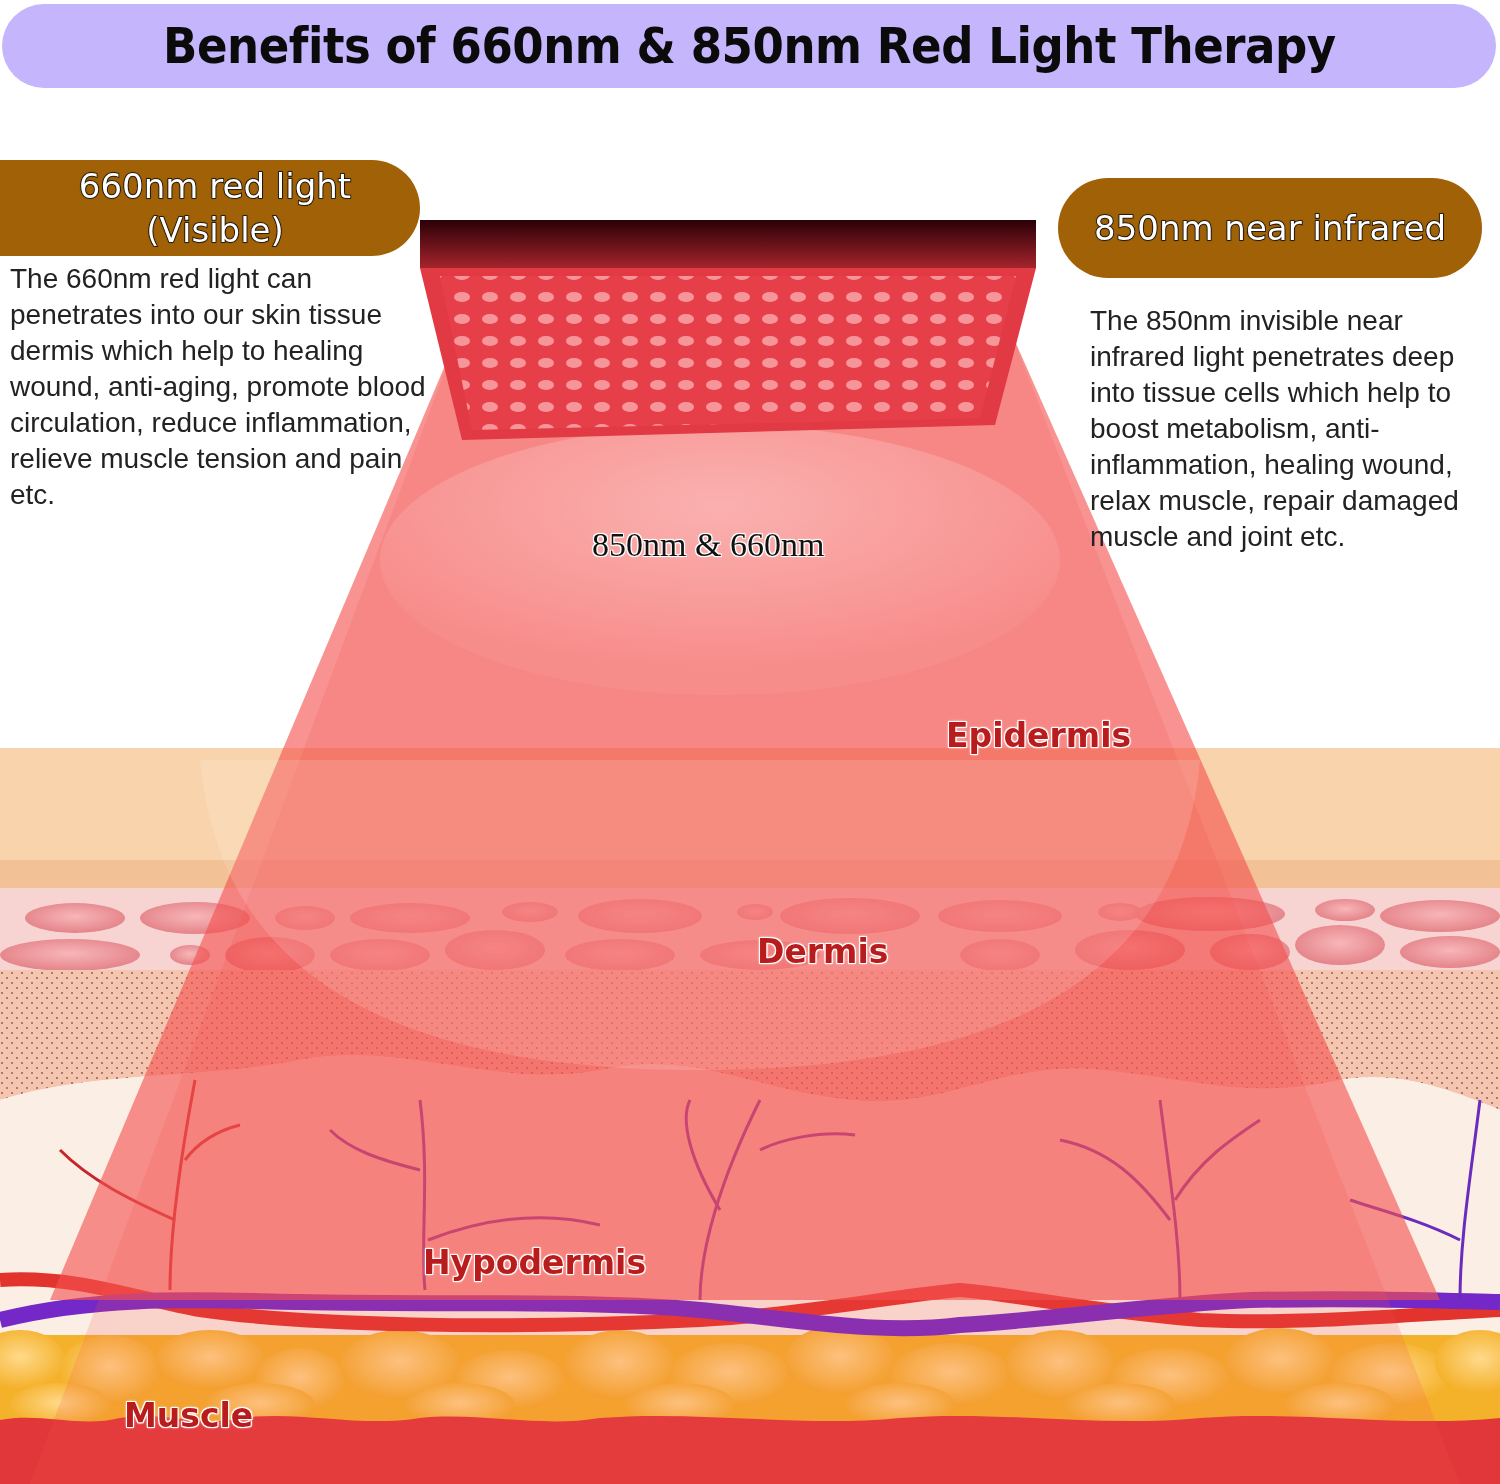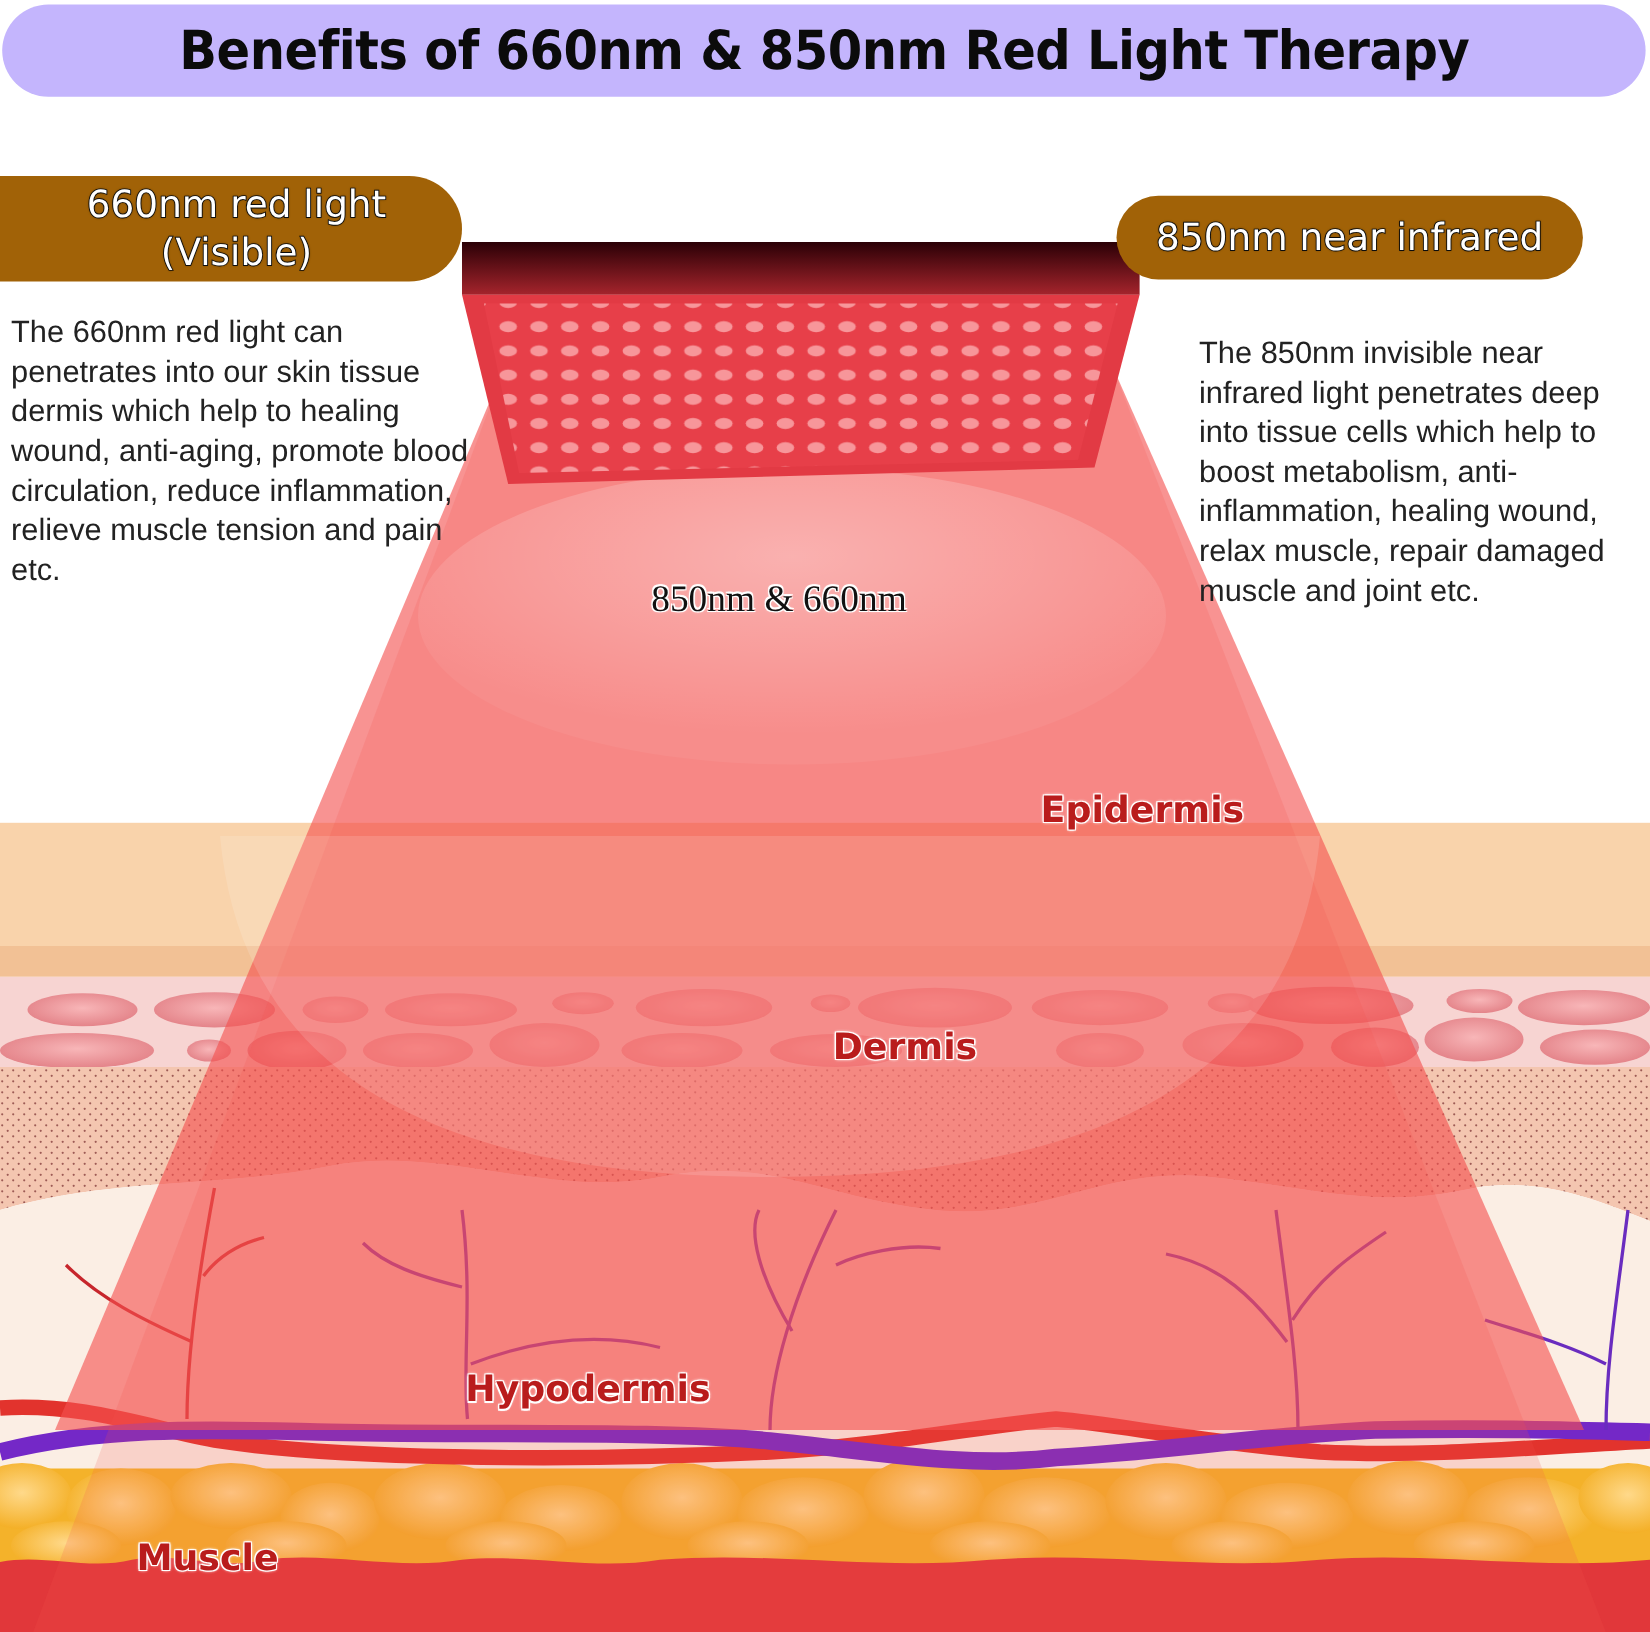--- a/index.html
+++ b/index.html
@@ -33,29 +33,29 @@
     display: flex; align-items: center; justify-content: center;
     text-align: center;
     color: #ffffff;
     font-family: "DejaVu Sans", sans-serif;
     font-size: 34px; line-height: 44px;
     -webkit-text-stroke: 1.6px #111;
     paint-order: stroke fill;
     text-shadow: 0 0 2px #000;
   }
   .pill-left { left: 0; top: 160px; width: 420px; height: 96px; border-radius: 0 48px 48px 0; justify-content: flex-start; padding-left: 10px; box-sizing: border-box; }
-  .pill-right { left: 1015px; top: 178px; width: 424px; height: 76px; border-radius: 50px; flex-direction: column; }
+  .pill-right { left: 1058px; top: 178px; width: 424px; height: 100px; border-radius: 50px; flex-direction: column; }
   .pill-right span { display: block; }
 
   .desc {
     color: #222;
     font-family: "Liberation Sans", sans-serif;
     font-size: 28px; line-height: 36px;
   }
-  .desc-left { left: 10px; top: 284px; width: 420px; }
+  .desc-left { left: 10px; top: 261px; width: 420px; }
   .desc-right { left: 1090px; top: 292px; width: 410px; margin-top: 11px; }
 
   
   .layer-label {
     font-family: "DejaVu Sans", sans-serif; font-weight: bold;
     color: #b91c1c; font-size: 33px;
     text-shadow: 0 0 3px #fff, 0 0 3px #fff, 1px 1px 0 #fff, -1px -1px 0 #fff, 1px -1px 0 #fff, -1px 1px 0 #fff;
   }
   .beam-label {
     font-family: Liberation Serif, serif;

